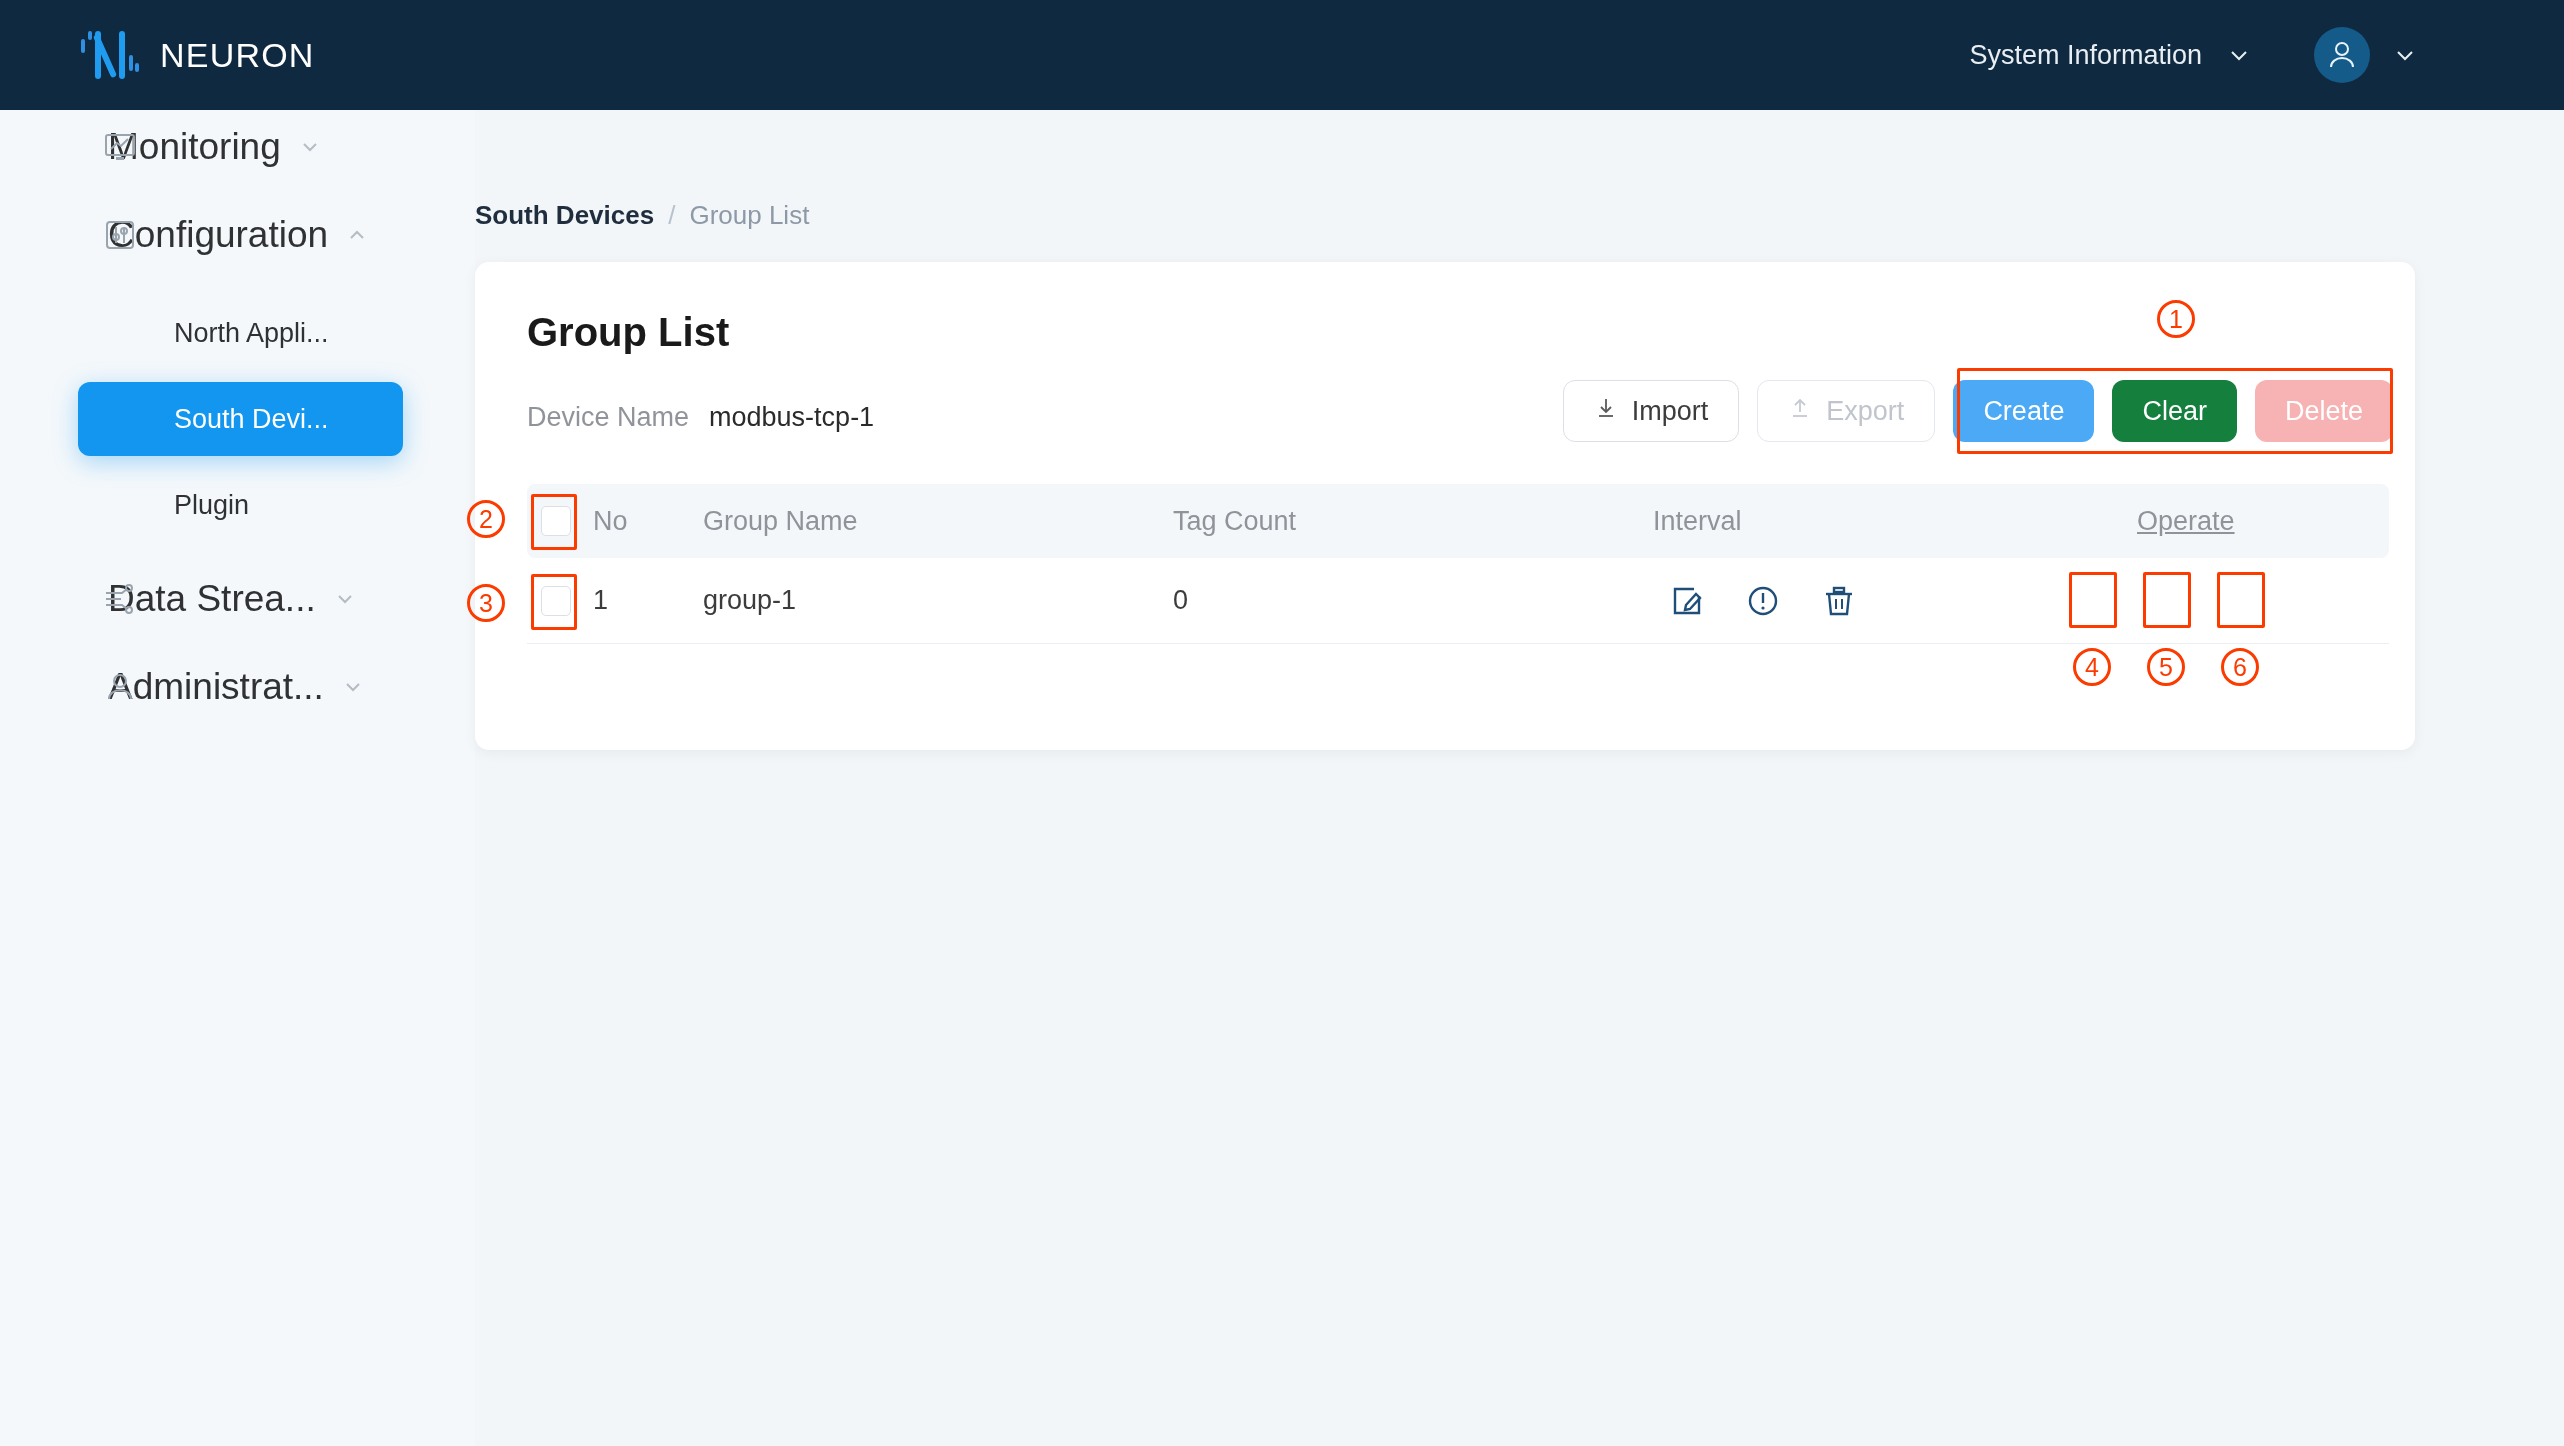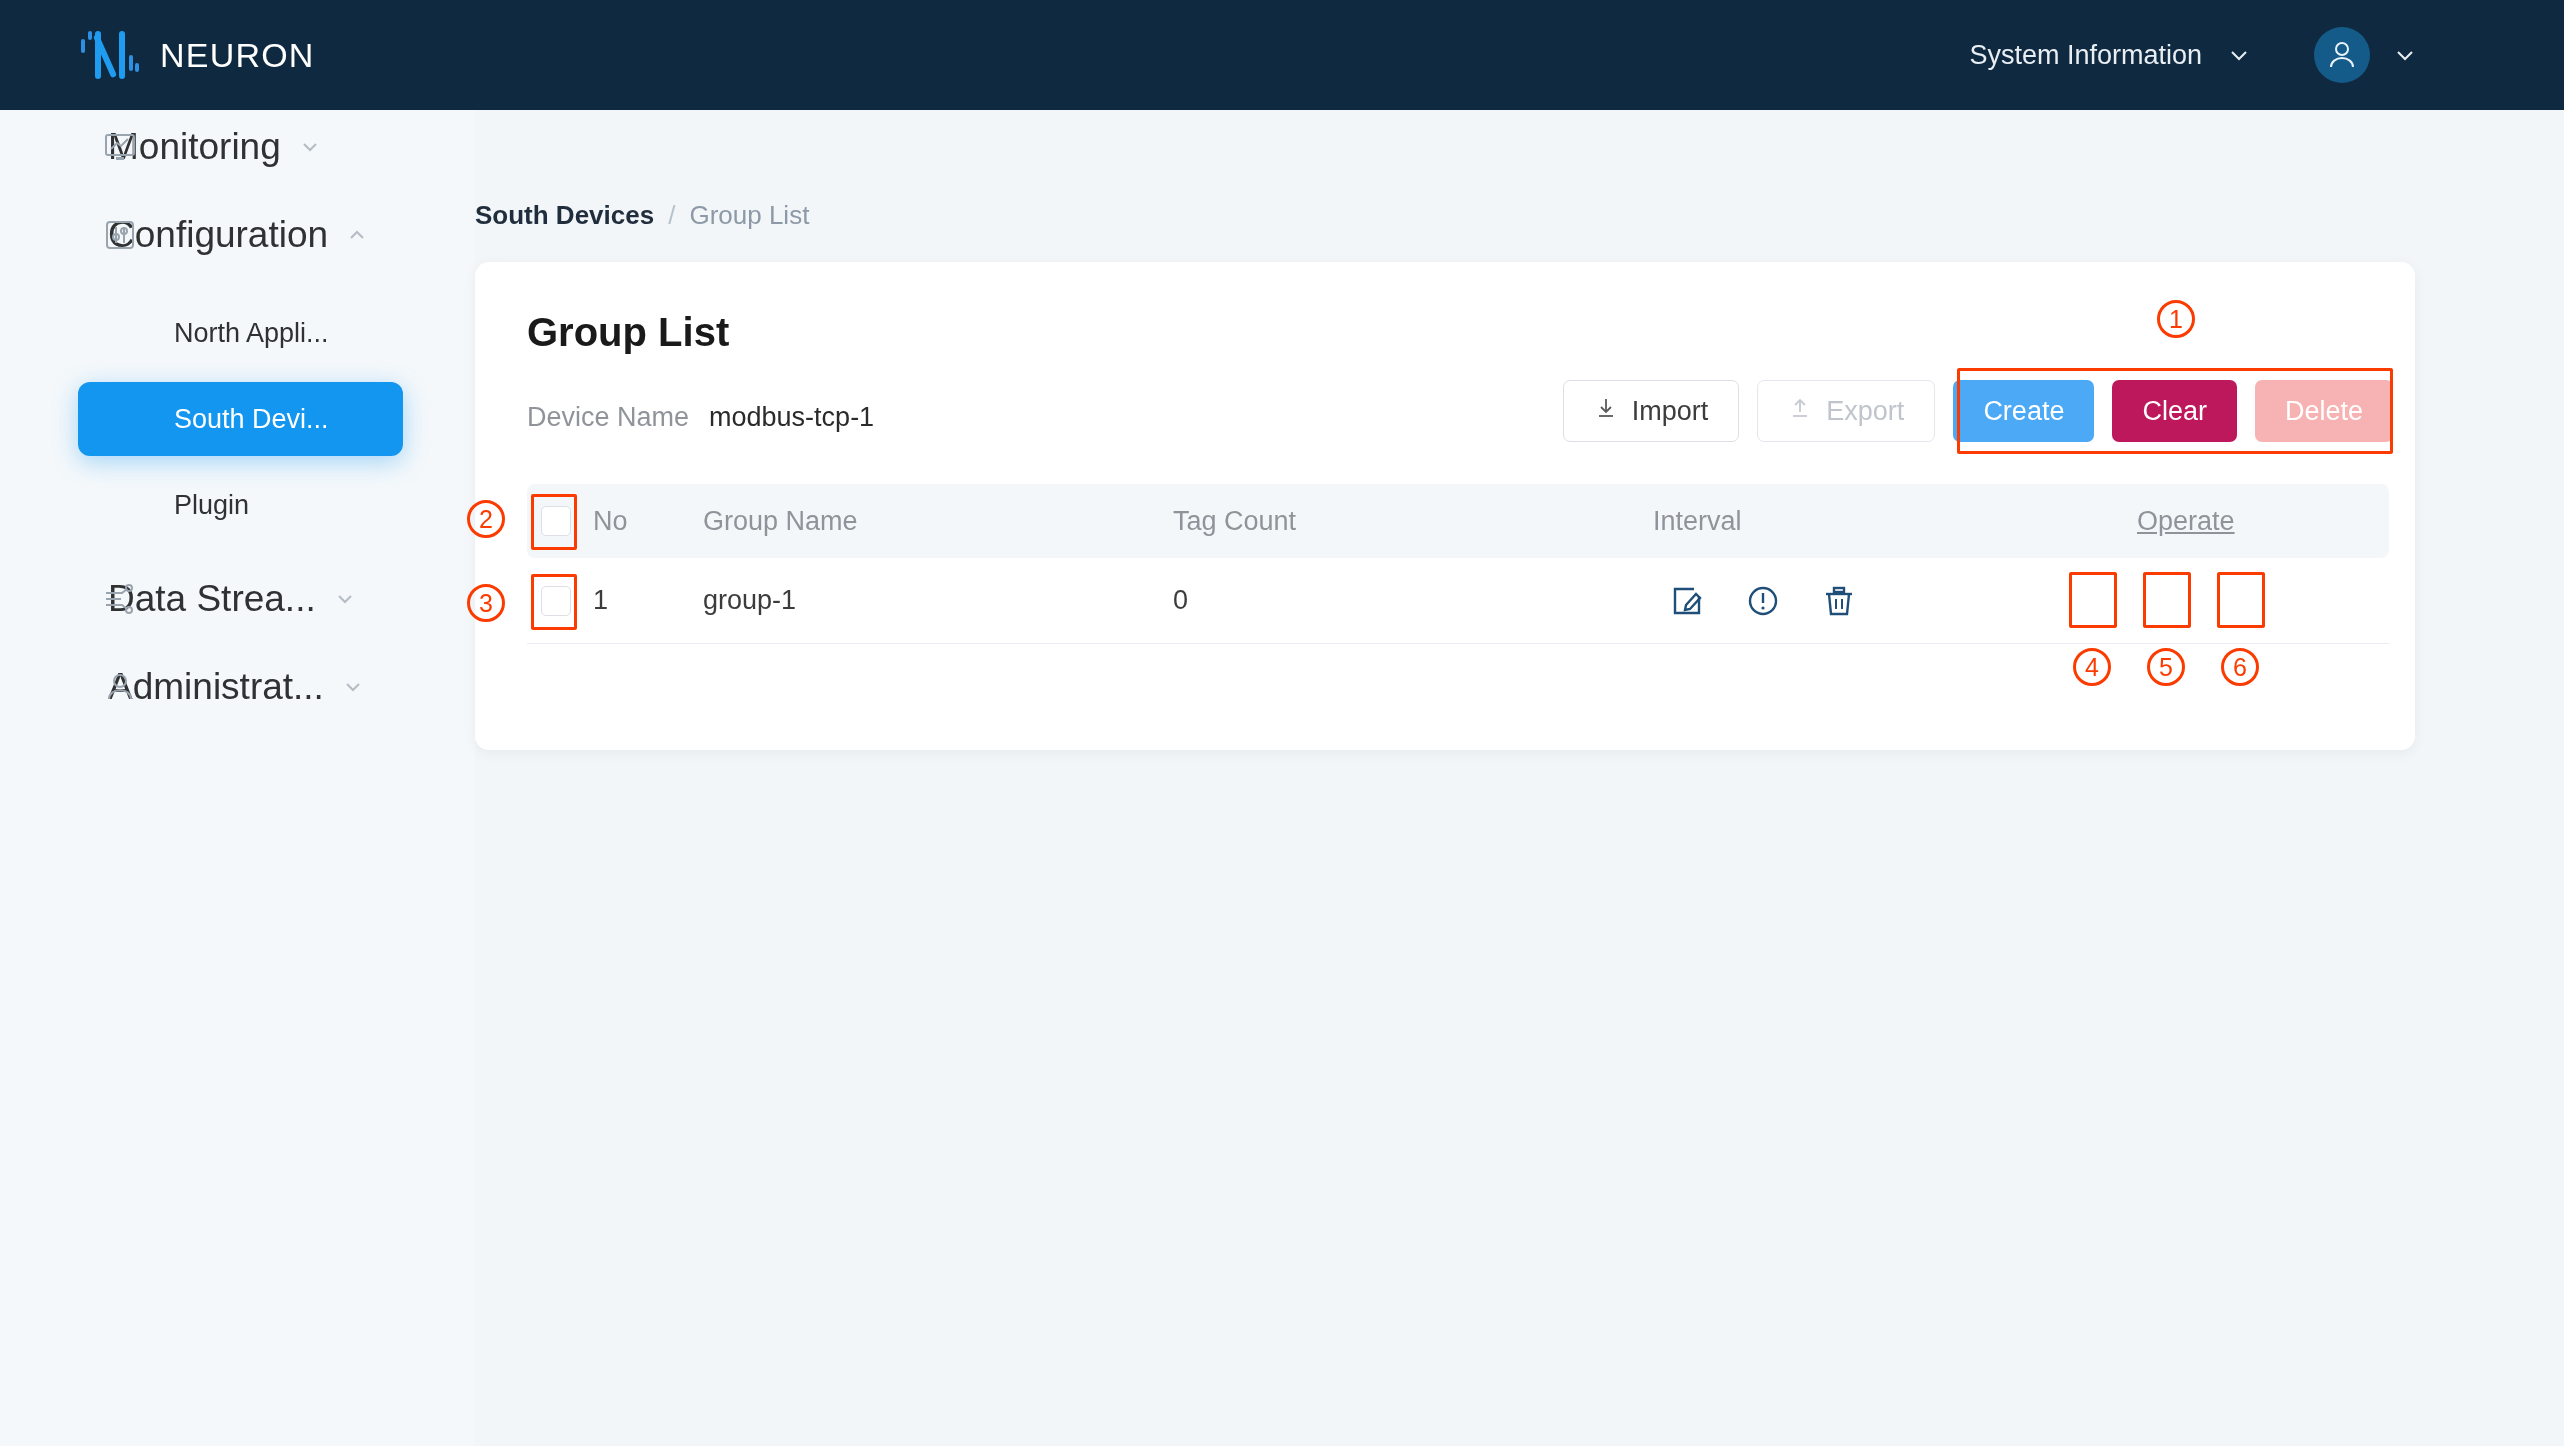--- a/index.html
+++ b/index.html
@@ -100,31 +100,31 @@
   }
   .device-label { color: #909399; }
   .device-value { color: #2b2b2b; }
 
   
   .toolbar {
     position: absolute; right: 22px; top: 118px;
     display: flex; align-items: center; gap: 18px;
   }
   .btn {
-    height: 62px; border-radius: 7px;
+    height: 62px; border-radius: 12px;
     font-size: 27px; display: inline-flex;
     align-items: center; justify-content: center; gap: 14px;
     padding: 0 30px; cursor: pointer; border: none;
     font-family: "Liberation Sans", sans-serif;
     white-space: nowrap;
   }
   .btn-outline { background:#fff; border:1px solid #dcdfe6; color:#3c3c3c; }
   .btn-outline.disabled { color:#c0c4cc; border-color:#e4e7ed; cursor:not-allowed; }
   .btn-primary { background:#4ba9f5; color:#fff; }
-  .btn-warn    { background:#be185d; color:#fff; }
+  .btn-warn    { background:#15803d; color:#fff; }
   .btn-danger  { background:#f7b3b3; color:#fff; cursor:not-allowed; }
 
   
   .anno-box {
     position: absolute; border: 3px solid #fb3b00;
     border-radius: 2px; pointer-events: none;
   }
   .anno-circle {
     position: absolute; width: 38px; height: 38px;
     border: 3px solid #fb3b00; border-radius: 50%;

